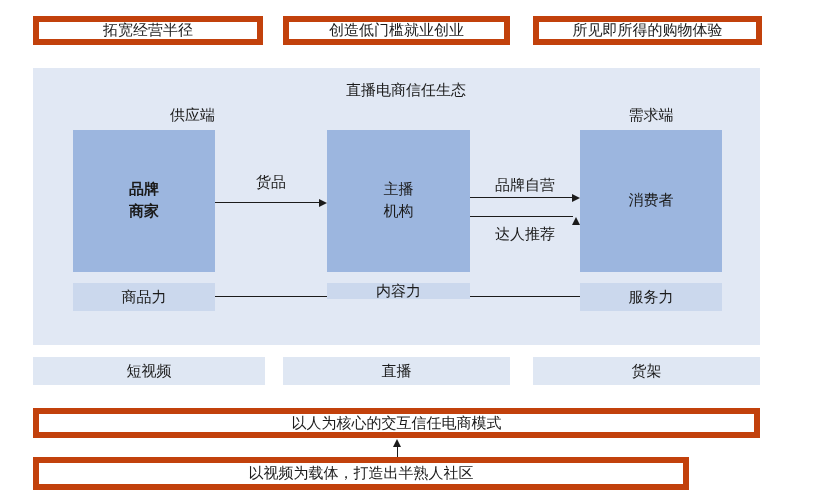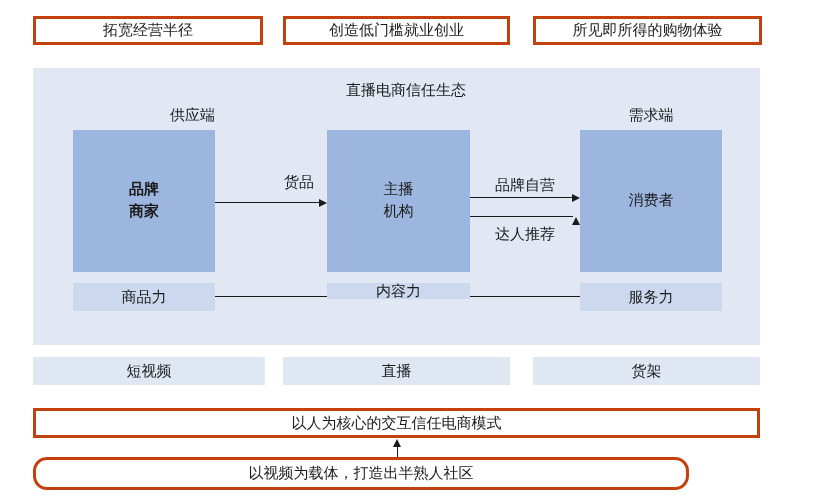--- a/index.html
+++ b/index.html
@@ -9,21 +9,21 @@
     width: 815px;
     height: 501px;
     background: #ffffff;
     font-family: "DejaVu Serif", "Liberation Serif", serif;
     color: #1b1b1b;
     overflow: hidden;
   }
   .abs { position: absolute; }
   .outline-box {
     background: #ffffff;
-    border: 3px solid #c2410c;
+    border: 6px solid #c2410c;
     display: flex;
     align-items: center;
     justify-content: center;
     font-size: 15px;
     text-align: center;
   }
   .panel {
     background: #e1e8f4;
   }
   .panel-title {
@@ -100,21 +100,21 @@
 
     <div class="abs side-label" style="left:40px; top:38px; width:142px;text-align:right;">供应端</div>
     <div class="abs side-label" style="left:547px; top:38px; width:142px;">需求端</div>
 
     <div class="abs dark-node" style="left:40px; top:62px; width:142px; height:142px;font-weight:bold;">品牌
 商家</div>
     <div class="abs dark-node" style="left:294px; top:62px; width:143px; height:142px;">主播
 机构</div>
     <div class="abs dark-node" style="left:547px; top:62px; width:142px; height:142px;">消费者</div>
 
-    <div class="abs arrow-label" style="left:182px; top:105px; width:112px;margin-left:28px;">货品</div>
+    <div class="abs arrow-label" style="left:182px; top:105px; width:112px;">货品</div>
     <div class="abs hline" style="left:182px; top:134px; width:105px;"></div>
     <div class="abs head-right" style="left:286px; top:131px;"></div>
 
     <div class="abs arrow-label" style="left:437px; top:108px; width:110px;">品牌自营</div>
     <div class="abs hline" style="left:437px; top:129px; width:103px;"></div>
     <div class="abs head-right" style="left:539px; top:126px;"></div>
 
     <div class="abs hline" style="left:437px; top:148px; width:103px;"></div>
     <div class="abs head-up head-right" style="left:539px; top:145px;"></div>
     <div class="abs arrow-label" style="left:437px; top:157px; width:110px;">达人推荐</div>
@@ -142,17 +142,17 @@
     <span>直播</span>
   </div>
 
   <div class="abs outline-box" style="left:33px; top:408px; width:727px; height:30px;">
     <span>以人为核心的交互信任电商模式</span>
   </div>
 
   <div class="abs head-up" style="left:393px; top:439px;"></div>
   <div class="abs vline" style="left:397px; top:444px; height:13px;"></div>
 
-  <div class="abs outline-box" style="left:33px; top:457px; width:656px; height:33px;border-radius:14px;">
+  <div class="abs outline-box" style="left:33px; top:457px; width:656px; height:33px;">
     <span>以视频为载体，打造出半熟人社区</span>
   </div>
 
 </div>
 
 </body></html>

